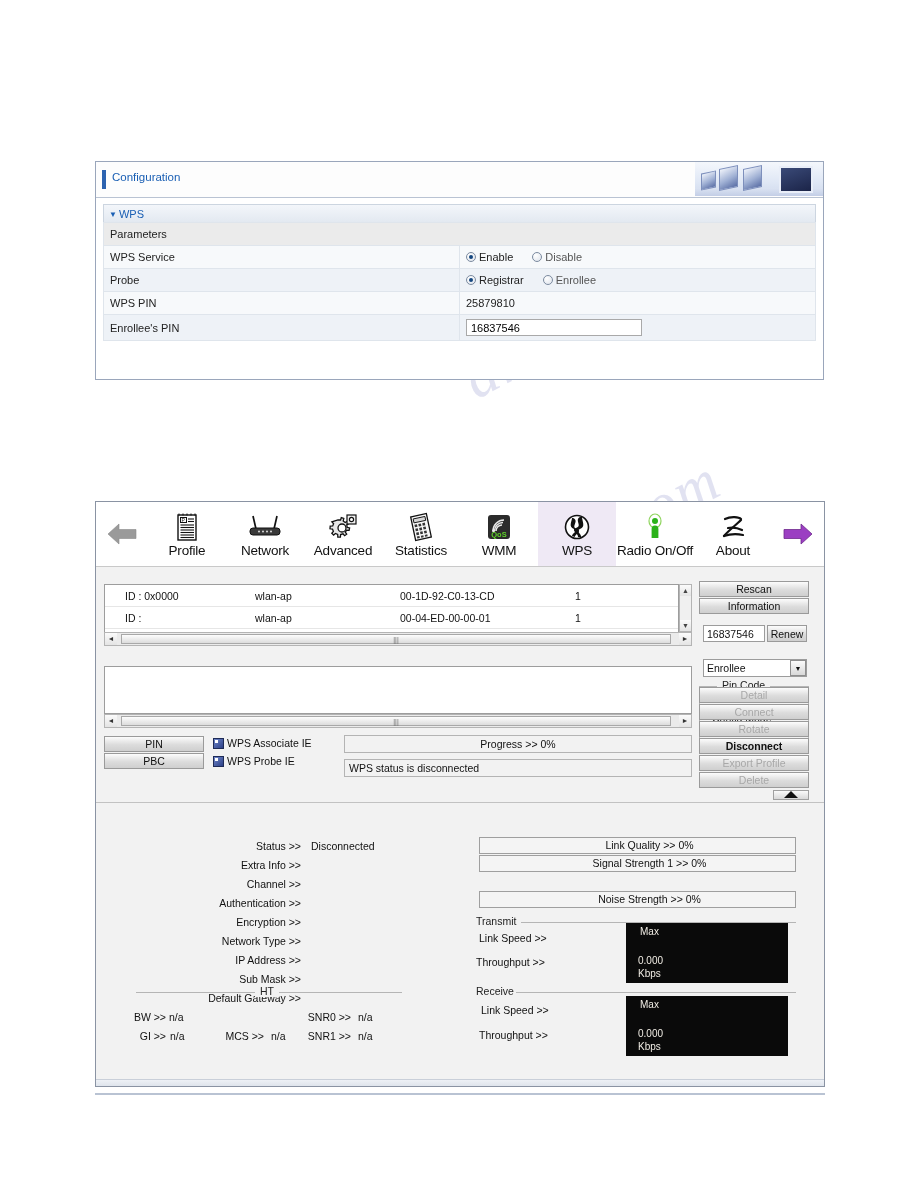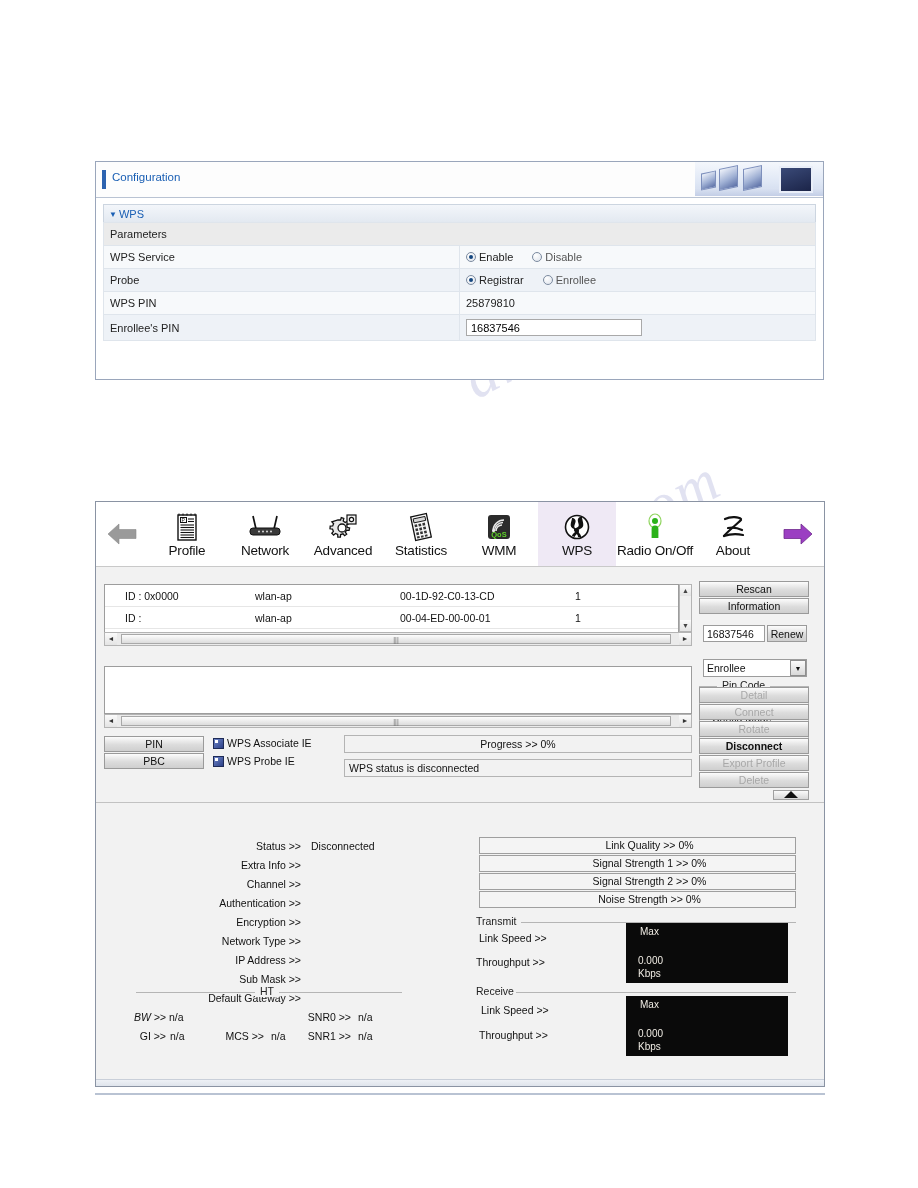--- a/index.html
+++ b/index.html
@@ -803,31 +803,30 @@
     <div class="st-value" style="left:215px; top:151px;"></div>
 
     <div class="st-label" style="left:60px;  top:170px; width:145px;">Sub Mask &gt;&gt;</div>
     <div class="st-value" style="left:215px; top:170px;"></div>
 
     <div class="st-label" style="left:35px;  top:189px; width:170px;">Default Gateway &gt;&gt;</div>
     <div class="st-value" style="left:215px; top:189px;"></div>
 
     <div class="meter" style="left:383px; top:34px;  width:317px;">Link Quality &gt;&gt; 0%</div>
     <div class="meter" style="left:383px; top:52px;  width:317px;">Signal Strength 1 &gt;&gt; 0%</div>
-    <div class="meter" style="left:383px; top:70px;  width:317px;">Signal Strength 2 &gt;&gt; 0%</div>
     <div class="meter" style="left:383px; top:88px;  width:317px;">Noise Strength &gt;&gt; 0%</div>
 
     <div class="grp">
       <div class="grp-line" style="left:40px; top:133px; width:0; border:none;"></div>
       <div class="grp-line" style="left:40px; top:189px; width:125px;"></div>
       <div class="grp-legend" style="left:159px; top:182px;">HT</div>
       <div class="grp-line" style="left:183px; top:189px; width:123px;"></div>
     </div>
 
-    <div class="st-label" style="left:20px;  top:208px; width:50px;font-style:italic;">BW &gt;&gt;</div>
+    <div class="st-label" style="left:20px;  top:208px; width:50px;">BW &gt;&gt;</div>
     <div class="st-value" style="left:73px;  top:208px;">n/a</div>
 
     <div class="st-label" style="left:20px;  top:227px; width:50px;">GI &gt;&gt;</div>
     <div class="st-value" style="left:74px;  top:227px;">n/a</div>
 
     <div class="st-label" style="left:118px; top:227px; width:50px;">MCS &gt;&gt;</div>
     <div class="st-value" style="left:175px; top:227px;">n/a</div>
 
     <div class="st-label" style="left:200px; top:208px; width:55px;">SNR0 &gt;&gt;</div>
     <div class="st-value" style="left:262px; top:208px;">n/a</div>

